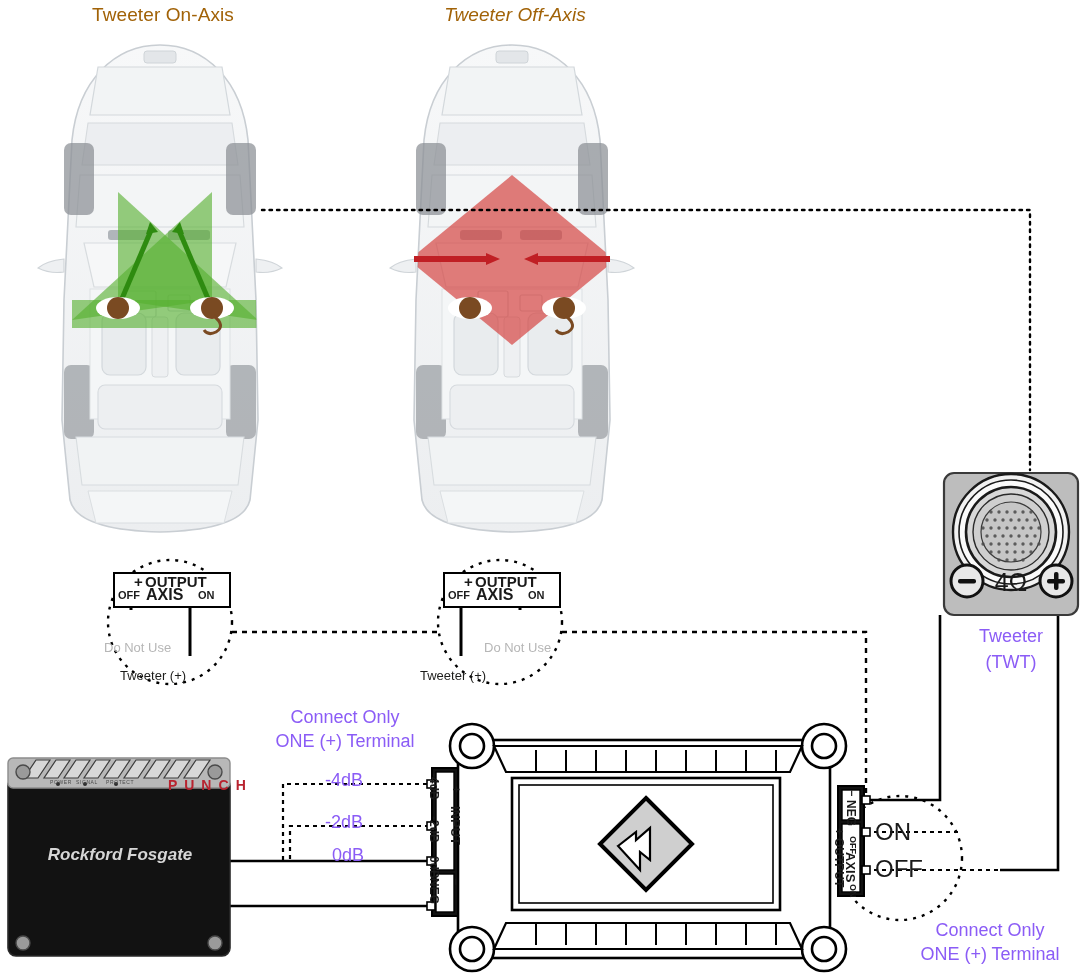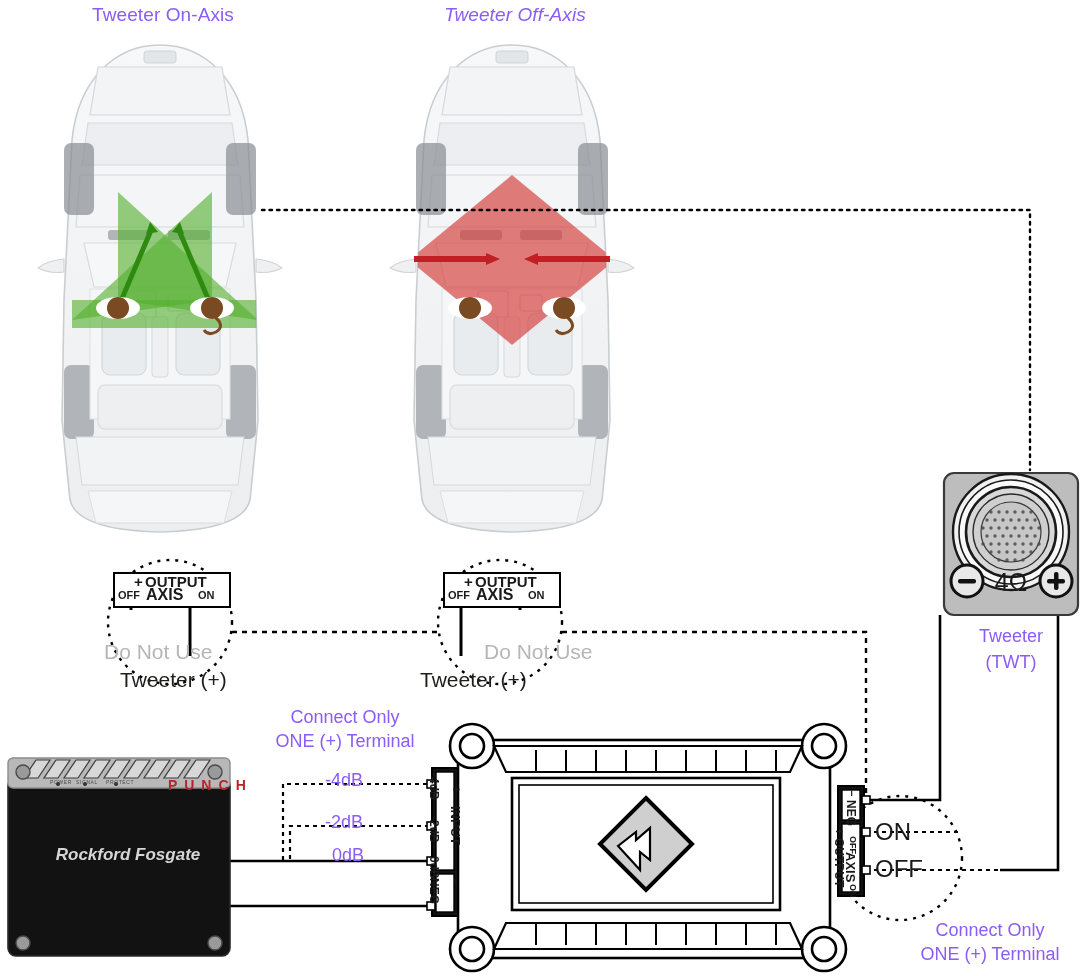--- a/index.html
+++ b/index.html
@@ -1,23 +1,23 @@
 <!DOCTYPE html>
 <html><head>
 <meta charset="utf-8">
 <style>
   html,body{margin:0;padding:0;background:#ffffff;}
   body{width:1087px;height:976px;position:relative;overflow:hidden;
        font-family:"Liberation Sans","DejaVu Sans",sans-serif;color:#1a1a1a;}
   #stage{position:absolute;inset:0;}
   svg.layer{position:absolute;left:0;top:0;width:1087px;height:976px;overflow:visible;}
   .txt{position:absolute;white-space:nowrap;}
-  .hdr{font-size:19px;color:#8b5cf6;letter-spacing:.1px;}
+  .hdr{font-size:19px;color:#a16207;letter-spacing:.1px;}
   .lbl{font-size:18px;color:#8b5cf6;}
-  .lbl-sm{font-size:21px;color:#1d1d1b;}
+  .lbl-sm{font-size:13px;color:#1d1d1b;}
   .gray{color:#b6b6b6;}
   .bold{font-weight:bold;}
   .ctr{transform:translateX(-50%);}
 </style>
 </head>
 <body>
 
 <div id="stage">
 
   <svg class="layer">
@@ -278,21 +278,21 @@
     <g fill="#2f2f2f">
       <circle cx="58" cy="784" r="2"></circle>
         <circle cx="85" cy="784" r="2"></circle>
         <circle cx="116" cy="784" r="2"></circle>
     </g>
   </svg>
   <div class="txt" style="left:50px;top:779px;font-size:5px;letter-spacing:.6px;color:#4b4b4b;">POWER</div>
   <div class="txt" style="left:76px;top:779px;font-size:5px;letter-spacing:.6px;color:#4b4b4b;">SIGNAL</div>
   <div class="txt" style="left:106px;top:779px;font-size:5px;letter-spacing:.6px;color:#4b4b4b;">PROTECT</div>
   <div class="txt bold" style="left:168px;top:777px;font-size:14px;letter-spacing:1.6px;color:#b8232f;">P U N C H</div>
-  <div class="txt ctr" style="left:120px;top:845px;font-size:17px;color:#d6d6d6;font-style:italic;font-weight:bold;margin-left:8px;">Rockford Fosgate</div>
+  <div class="txt ctr" style="left:120px;top:845px;font-size:17px;color:#d6d6d6;font-style:italic;font-weight:bold;">Rockford Fosgate</div>
 
   <svg class="layer">
 
     <rect x="458" y="740" width="372" height="218" fill="#ffffff" stroke="#000" stroke-width="2.6"></rect>
 
     <g fill="#ffffff" stroke="#000" stroke-width="2.6">
       <circle cx="472" cy="746" r="22"></circle>
         <circle cx="472" cy="746" r="12"></circle>
       <circle cx="824" cy="746" r="22"></circle>
         <circle cx="824" cy="746" r="12"></circle>

